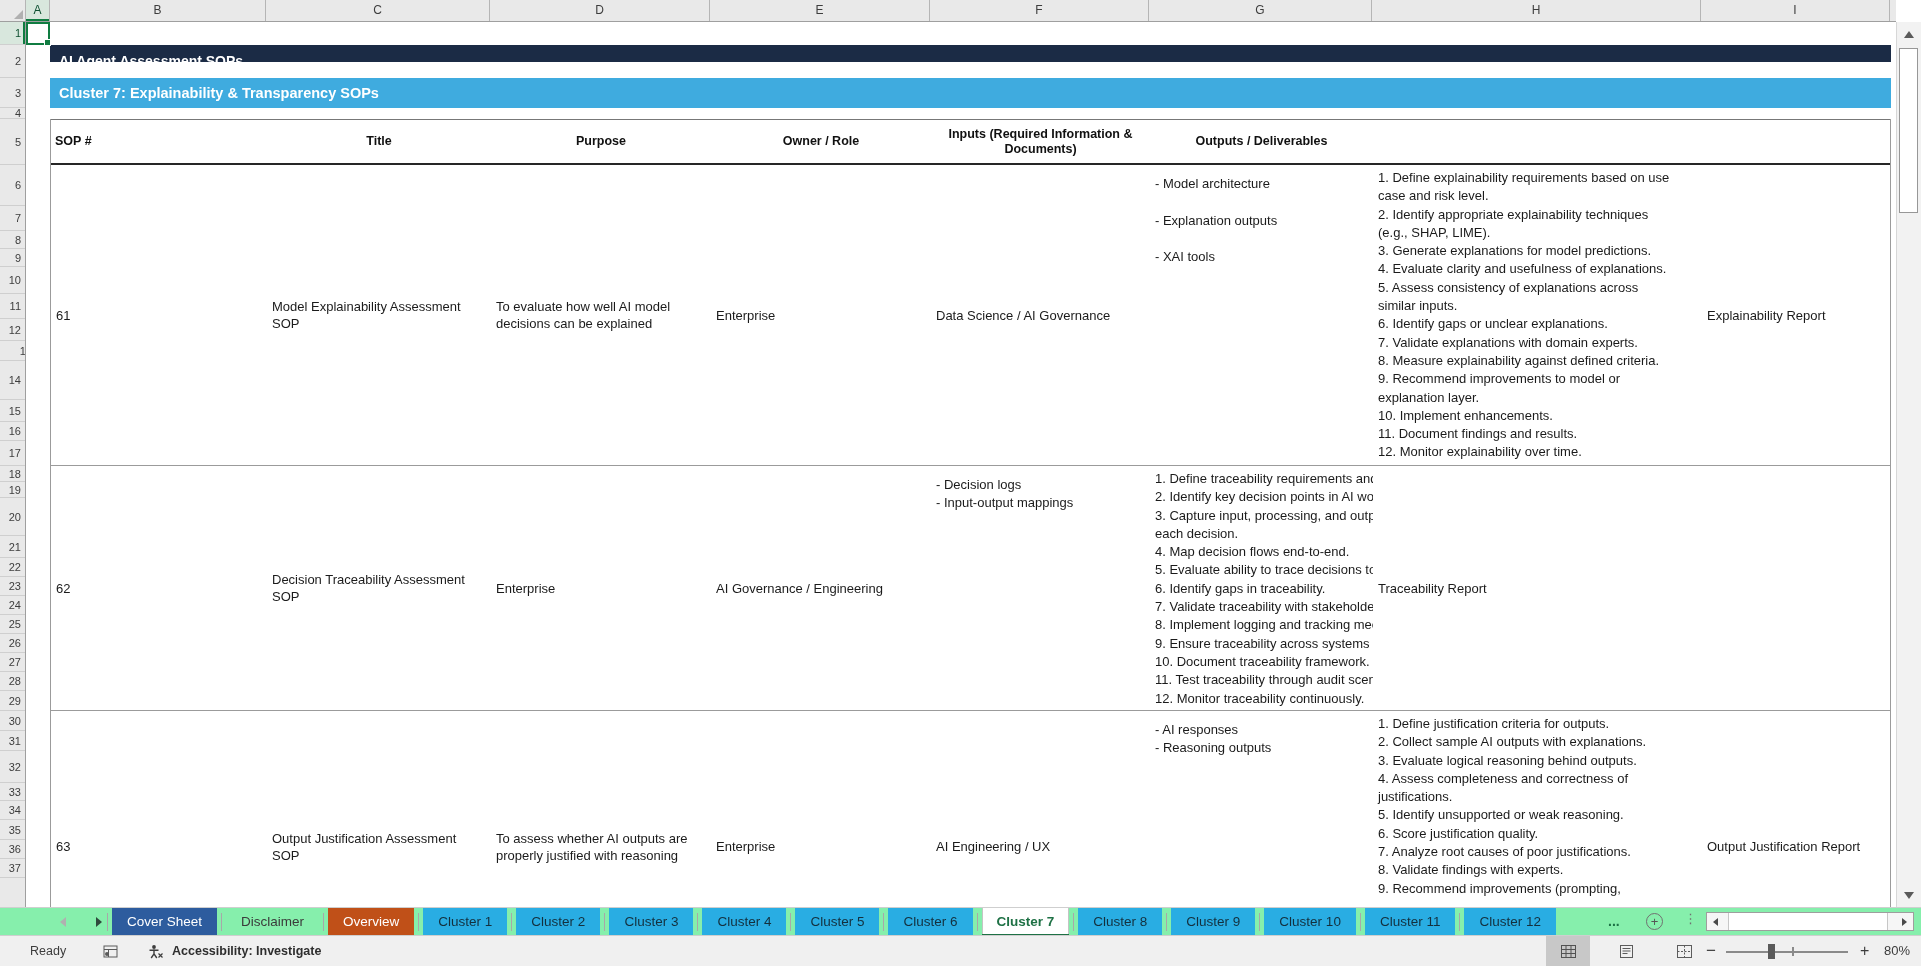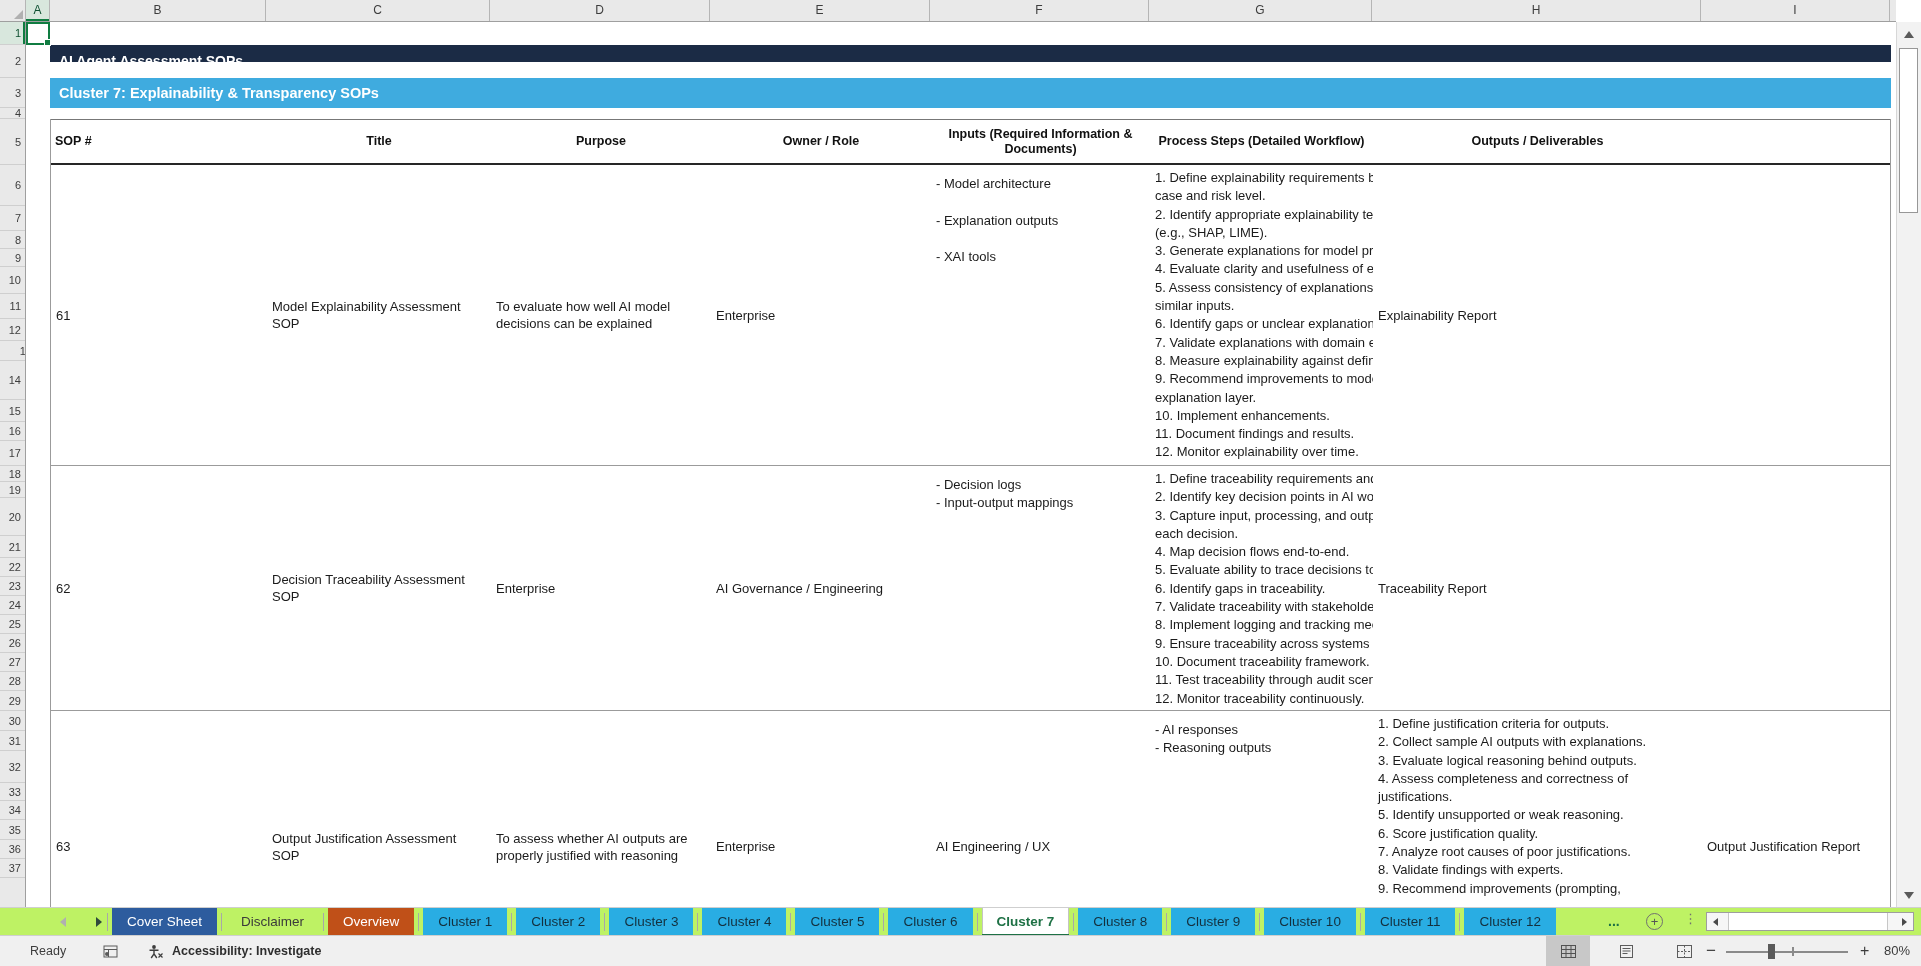--- a/index.html
+++ b/index.html
@@ -42,21 +42,21 @@
   .td.top{padding:10px 0 0 5px;white-space:pre;line-height:18.3px;box-sizing:border-box;}
   .td.steps{padding-top:4px;}
   
   #vscroll{position:absolute;left:1896px;top:22px;width:25px;height:885px;background:#f2f2f2;
            border-left:1px solid #d7d7d7;box-sizing:border-box;}
   .sbtn{position:absolute;left:0;width:24px;height:24px;display:flex;align-items:center;justify-content:center;}
   .tri-up{width:0;height:0;border-left:5px solid transparent;border-right:5px solid transparent;border-bottom:7px solid #5a5a5a;}
   .tri-dn{width:0;height:0;border-left:5px solid transparent;border-right:5px solid transparent;border-top:7px solid #5a5a5a;}
   #vthumb{position:absolute;left:2px;top:26px;width:19px;height:165px;background:#ffffff;border:1px solid #979797;box-sizing:border-box;}
   
-  #tabstrip{position:absolute;left:0;top:907px;width:1921px;height:28px;background:#bef264;
+  #tabstrip{position:absolute;left:0;top:907px;width:1921px;height:28px;background:#86efac;
             border-top:1px solid #cfcfcf;box-sizing:border-box;}
   #tabs{position:absolute;left:112px;top:0;height:28px;display:flex;gap:9px;}
   .tab{position:relative;height:28px;line-height:28px;padding:0 15px;font-size:13.5px;white-space:nowrap;box-sizing:border-box;}
   .tab::before{content:"";position:absolute;left:-5px;top:5px;bottom:5px;width:1px;background:#a8a8a8;}
   .tab.navy{background:#2d5c9e;color:#ffffff;}
   .tab.orange{background:#c05018;color:#ffffff;}
   .tab.cyan{background:#29ade3;color:#14303e;}
   .tab.plain{background:transparent;color:#3b3b3b;}
   .tab.active{background:#ffffff;color:#1e7145;font-weight:bold;box-shadow:inset 0 -2px 0 #1e7145,inset 1px 0 0 #c4c4c4,inset -1px 0 0 #c4c4c4;}
   .tri-l{width:0;height:0;border-top:5px solid transparent;border-bottom:5px solid transparent;border-right:6px solid #b0b0b0;}
@@ -153,30 +153,30 @@
   <div class="banner" id="banner-cluster" style="background: rgb(63, 171, 223);">Cluster 7: Explainability &amp; Transparency SOPs</div>
 
   <div id="tbl">
       <div class="trow thead">
         <div class="th left">SOP #</div>
         <div class="th">Title</div>
         <div class="th">Purpose</div>
         <div class="th">Owner / Role</div>
         <div class="th">Inputs (Required Information &amp;
 Documents)</div>
-        <div class="th">Process Steps (Detailed Workflow)</div>
         <div class="th">Outputs / Deliverables</div>
       </div>
       <div class="trow tblock" style="height: 301px;">
         <div class="td mid">61</div>
         <div class="td mid">Model Explainability Assessment
 SOP</div>
         <div class="td mid">To evaluate how well AI model
 decisions can be explained</div>
         <div class="td mid">Enterprise</div>
+        <div class="td mid">Data Science / AI Governance</div>
         <div class="td top">- Model architecture
 
 - Explanation outputs
 
 - XAI tools</div>
         <div class="td top steps">1. Define explainability requirements based on use
 case and risk level.
 2. Identify appropriate explainability techniques
 (e.g., SHAP, LIME).
 3. Generate explanations for model predictions.

